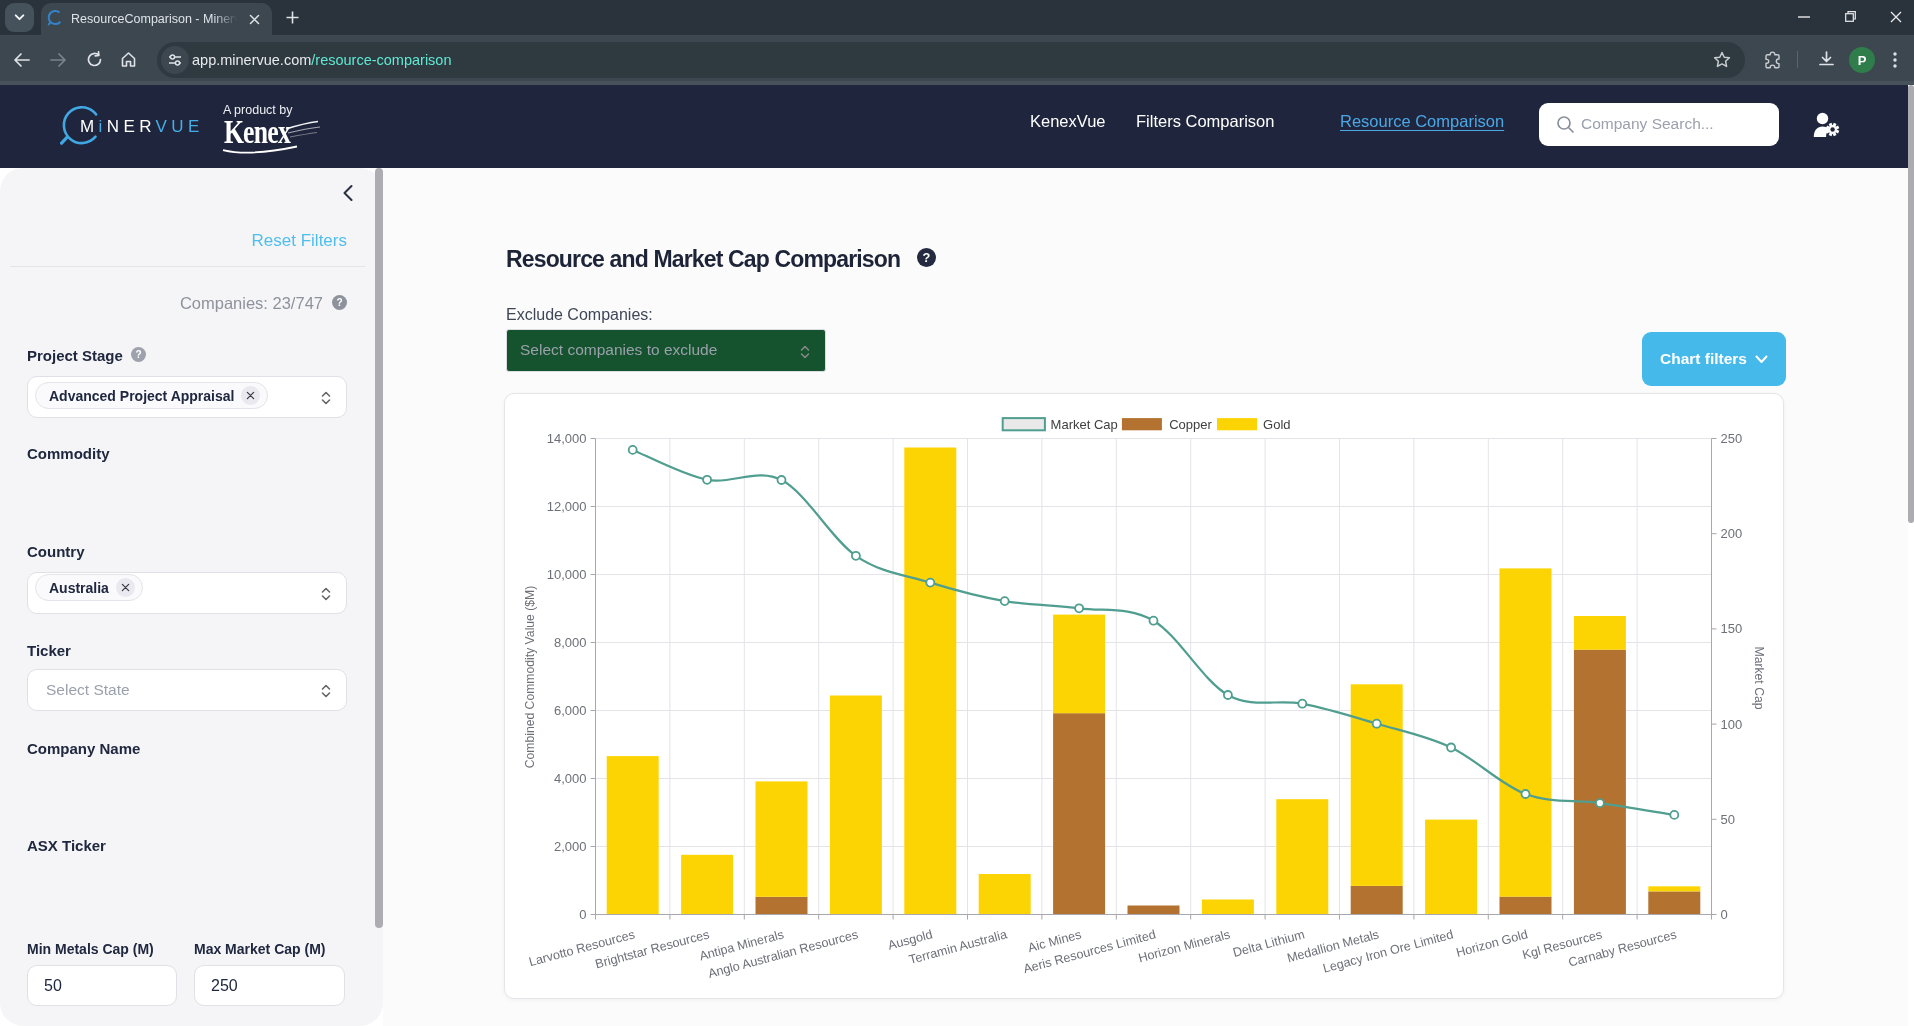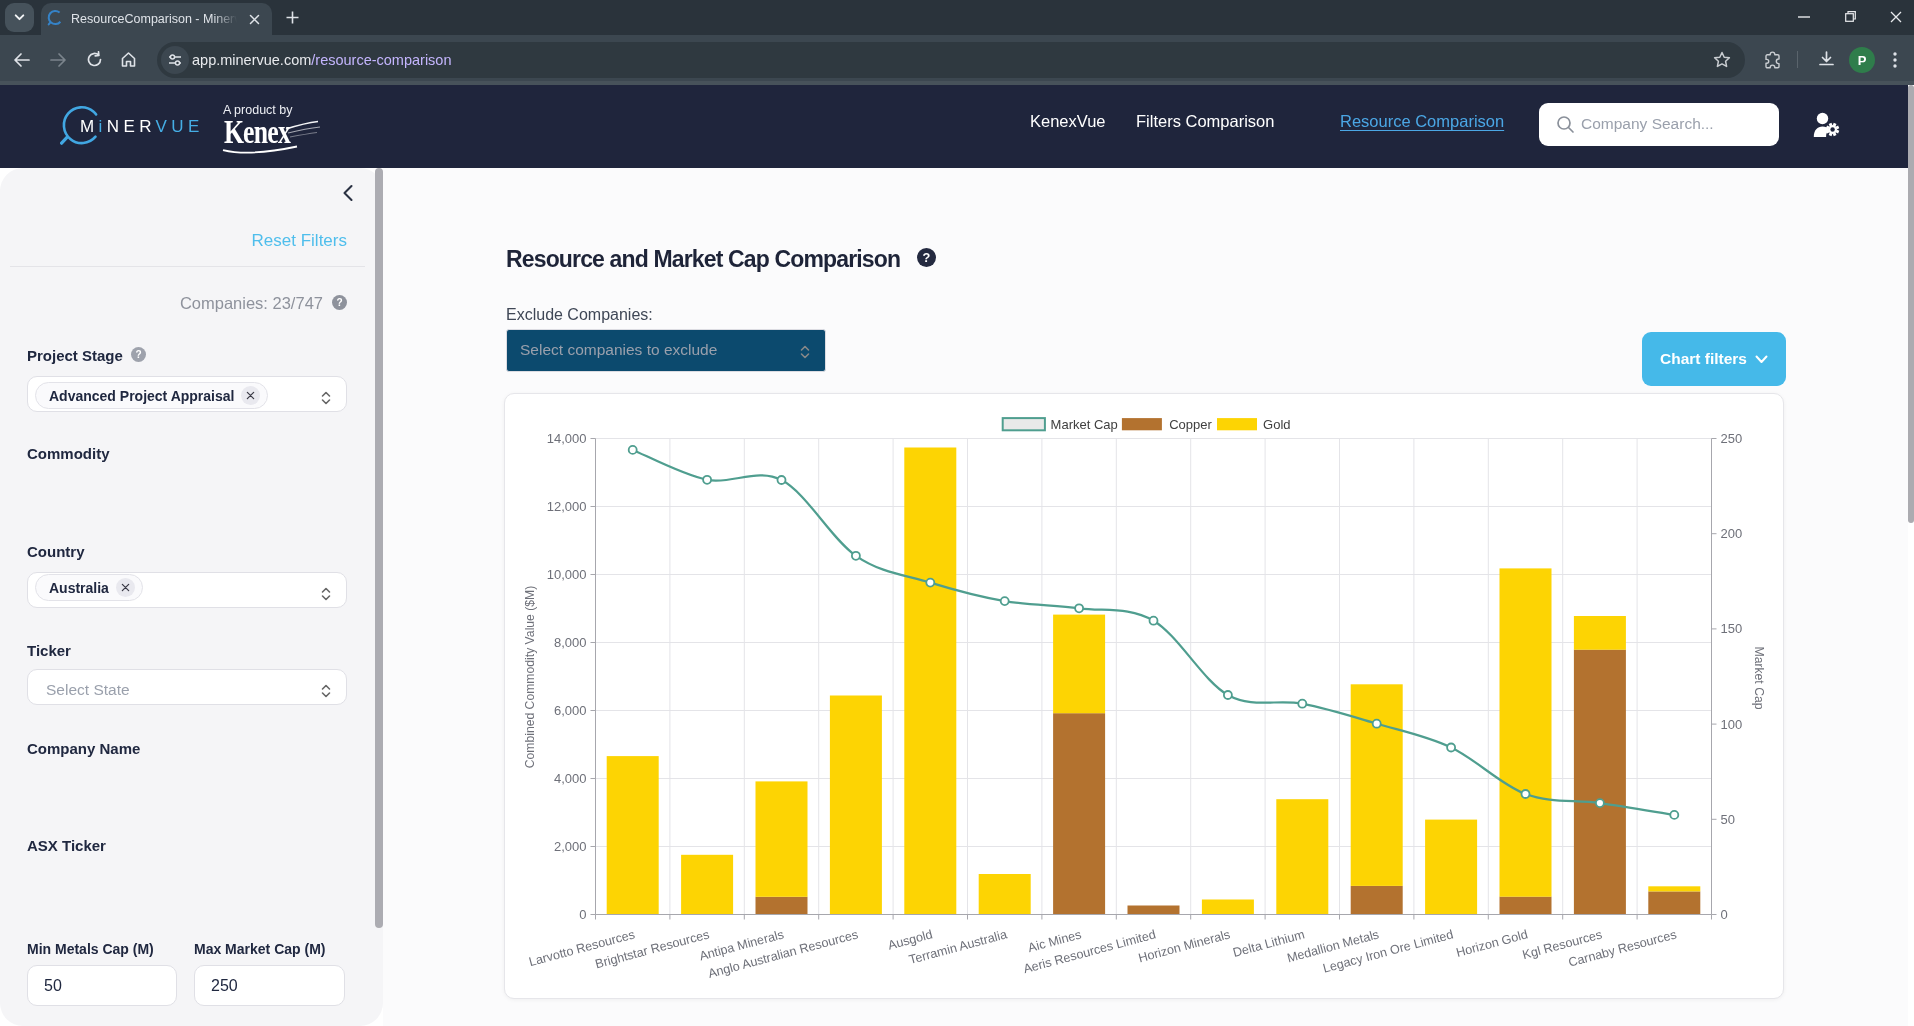--- a/index.html
+++ b/index.html
@@ -12,21 +12,21 @@
 #tabchev { position:absolute; left:5px; top:3px; width:29px; height:29px; background:#46525B; border-radius:9px; display:flex; align-items:center; justify-content:center; }
 .tabtitle { position:absolute; left:30px; top:9px; width:172px; font-size:12.5px; color:#DFE3E8; white-space:nowrap; overflow:hidden; }
 .tabfade { position:absolute; left:172px; top:0; width:30px; height:32px; background:linear-gradient(to right, rgba(60,71,80,0), #3C4750 80%); }
 
 #hdr { position:absolute; left:0; top:85px; width:1908px; height:83px; background:#1F253C; }
 .nav { position:absolute; top:27px; font-size:16.5px; font-weight:500; color:#fff; }
 
 #side { position:absolute; left:0; top:168px; width:383px; height:858px; background:#F5F5F7;border-radius:23px; }
 #main { position:absolute; left:383px; top:168px; width:1525px; height:858px; background:#FBFBFC; }
 .flabel { position:absolute; font-size:15px; font-weight:bold; color:#202840; }
-.selbox { position:absolute; left:27px; width:320px; height:36px; background:#fff; border:1px solid #E0E0E6; border-radius:10px; }
+.selbox { position:absolute; left:27px; width:320px; height:42px; background:#fff; border:1px solid #E0E0E6; border-radius:10px; }
 .selbox .ud { position:absolute; right:14px; top:13px; }
 .ph { position:absolute; left:18px; top:11px; font-size:15.5px; color:#9AA0AC; }
 .pill { display:inline-flex; align-items:center; gap:7px; background:#FAFAFC; border:1px solid #E3E3E9; border-radius:15px; padding:3px 7px 3px 13px; font-size:14px; font-weight:bold; color:#202840; margin-right:8px; }
 .pillx { width:19px; height:19px; background:#E9E9EF; border-radius:50%; display:inline-flex; align-items:center; justify-content:center; }
 .card { position:absolute; left:504px; top:393px; width:1280px; height:606px; background:#fff; border:1px solid #E6E6EA; border-radius:10px; box-shadow:0 1px 4px rgba(0,0,0,.05); }
 input.mk { position:absolute; height:41px; background:#fff; border:1px solid #E0E0E6; border-radius:10px; font-size:16px; color:#202840; padding-left:16px; font-family:"Liberation Sans",sans-serif; }
 </style></head>
 <body>
 
 <div id="tabbar">
@@ -78,21 +78,21 @@
       <path d="M2.5 7.5 L8.5 2 L14.5 7.5 V15 H10.5 V10.5 H6.5 V15 H2.5 Z" stroke="#DFE3E8" stroke-width="1.6" fill="none" stroke-linejoin="round"></path>
     </svg>
   <div class="abs" style="left:157px;top:7px;width:1588px;height:36px;background:#2F3940;border-radius:18px"></div>
   <div class="abs" style="left:161px;top:11px;width:28px;height:28px;background:#3C4750;border-radius:50%"></div>
   <svg class="abs" style="left:168px;top:18px" width="14" height="14" viewBox="0 0 14 14">
     <line x1="1" y1="4" x2="13" y2="4" stroke="#DFE3E8" stroke-width="1.5"></line>
       <circle cx="4.5" cy="4" r="2" fill="#2F3940" stroke="#DFE3E8" stroke-width="1.5"></circle>
     <line x1="1" y1="10" x2="13" y2="10" stroke="#DFE3E8" stroke-width="1.5"></line>
       <circle cx="9.5" cy="10" r="2" fill="#2F3940" stroke="#DFE3E8" stroke-width="1.5"></circle>
   </svg>
-  <div class="abs" style="left:192px;top:17px;font-size:14.5px;color:#E8EAED">app.minervue.com<span style="color:#c4b5fd">/resource-comparison</span></div>
+  <div class="abs" style="left:192px;top:17px;font-size:14.5px;color:#E8EAED">app.minervue.com<span style="color:#5eead4">/resource-comparison</span></div>
   <svg class="abs" style="left:1713px;top:16px" width="18" height="17" viewBox="0 0 18 17">
       <path d="M9 1.5 L11.2 6.2 L16.4 6.8 L12.6 10.3 L13.6 15.4 L9 12.9 L4.4 15.4 L5.4 10.3 L1.6 6.8 L6.8 6.2 Z" fill="none" stroke="#C9CDD1" stroke-width="1.5" stroke-linejoin="round"></path>
     </svg>
   <svg class="abs" style="left:1764px;top:16px" width="18" height="18" viewBox="0 0 18 18">
       <path d="M6.2 3.4 a2.3 2.3 0 0 1 4.6 0 v0.4 h2.9 a1.3 1.3 0 0 1 1.3 1.3 v2.9 h-0.4 a2.3 2.3 0 0 0 0 4.6 h0.4 v2.9 a1.3 1.3 0 0 1 -1.3 1.3 h-2.9 v-0.4 a2.3 2.3 0 0 0 -4.6 0 v0.4 H3.3 a1.3 1.3 0 0 1 -1.3 -1.3 v-3.3 h0.8 a1.9 1.9 0 0 0 0 -3.8 H2 V5.1 a1.3 1.3 0 0 1 1.3 -1.3 h2.9 Z" fill="none" stroke="#C9CDD1" stroke-width="1.4" stroke-linejoin="round"></path>
     </svg>
   <div class="abs" style="left:1797px;top:16px;width:1px;height:17px;background:#5A646C"></div>
   <svg class="abs" style="left:1818px;top:16px" width="17" height="17" viewBox="0 0 17 17">
       <path d="M8.5 1 V10 M4.5 6.5 L8.5 10.5 L12.5 6.5" stroke="#DFE3E8" stroke-width="1.7" fill="none" stroke-linecap="round" stroke-linejoin="round"></path>
       <path d="M2 13.5 H15" stroke="#DFE3E8" stroke-width="1.7" stroke-linecap="round"></path>
@@ -213,21 +213,21 @@
   <input class="mk" style="left: 194px; top: 797px; width: 151px;" value="250">
 </div>
 
 <div id="main"></div>
 <div class="abs" style="left:506px;top:246px;font-size:23px;font-weight:bold;letter-spacing:-0.85px;color:#1E2438">Resource and Market Cap Comparison</div>
 <div class="abs" style="left:917px;top:248px"><svg width="19" height="19" viewBox="0 0 20 20">
       <circle cx="10" cy="10" r="10" fill="#242A40"></circle>
       <text x="10" y="14.6" text-anchor="middle" font-size="13.5" font-weight="bold" fill="#fff" font-family="Liberation Sans,sans-serif">?</text>
     </svg></div>
 <div class="abs" style="left:506px;top:306px;font-size:16px;color:#3F4756">Exclude Companies:</div>
-<div class="abs" style="left:506px;top:329px;width:320px;height:43px;background:#0c4a6e;border:1px solid #DCDCE2;border-radius:3px">
+<div class="abs" style="left:506px;top:329px;width:320px;height:43px;background:#14532d;border:1px solid #DCDCE2;border-radius:3px">
   <div style="position:absolute;left:13px;top:11px;font-size:15.5px;color:#9AA0AC">Select companies to exclude</div>
   <span style="position:absolute;right:14px;top:14px"><svg width="12" height="16" viewBox="0 0 12 16" fill="none">
         <path d="M2.5 6 L6 2.5 L9.5 6" stroke="#888" stroke-width="1.6" stroke-linecap="round" stroke-linejoin="round"></path>
         <path d="M2.5 10 L6 13.5 L9.5 10" stroke="#888" stroke-width="1.6" stroke-linecap="round" stroke-linejoin="round"></path>
       </svg></span>
 </div>
 <div class="abs" style="left:1642px;top:332px;width:144px;height:54px;background:#45B9E9;border-radius:9px;display:flex;align-items:center;justify-content:center;gap:8px">
   <span style="color:#fff;font-size:15.5px;font-weight:bold">Chart filters</span>
   <svg width="13" height="9" viewBox="0 0 13 9">
       <path d="M1.5 1.5 L6.5 7 L11.5 1.5" stroke="#fff" stroke-width="2" fill="none" stroke-linecap="round" stroke-linejoin="round"></path>

